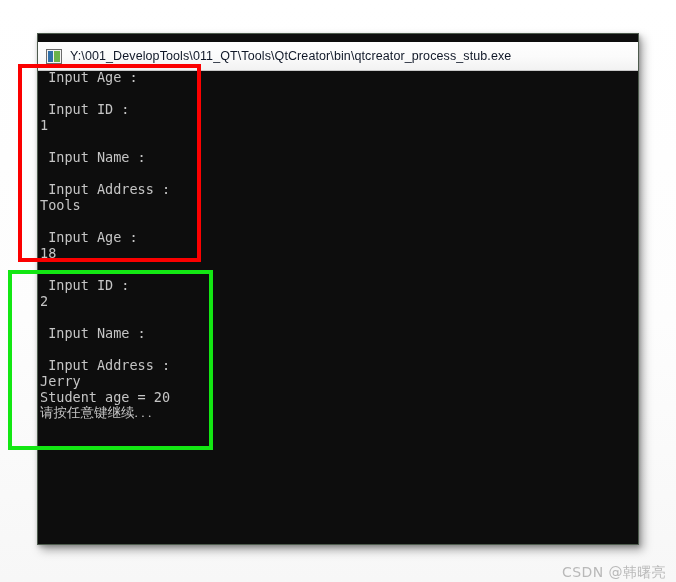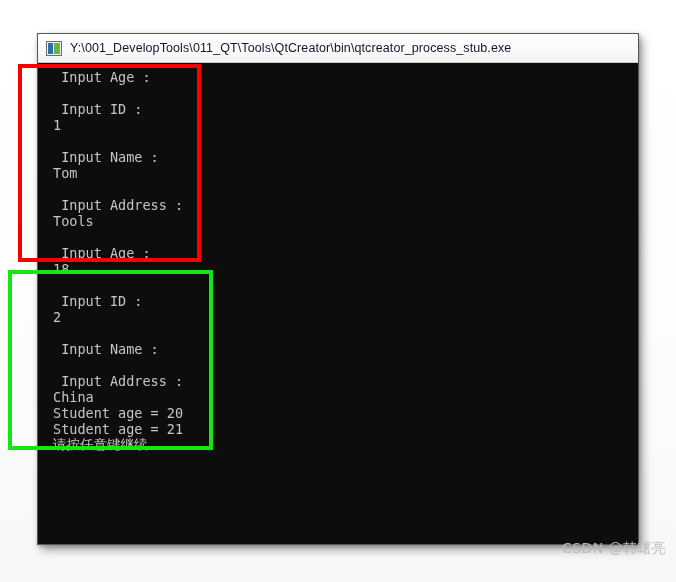--- a/index.html
+++ b/index.html
@@ -31,21 +31,21 @@
     width: 602px;
     height: 512px;
     box-sizing: border-box;
     background: #0d0d0d;
     border: 1px solid #4d5b4d;
     box-shadow: 4px 5px 9px rgba(0,0,0,0.34), 1px 2px 4px rgba(0,0,0,0.22);
   }
 
   #title-bar {
     position: absolute;
-    left: 0; top: 0;
+    left: 0; top: 8px;
     width: 100%;
     height: 29px;
     box-sizing: border-box;
     background: linear-gradient(to bottom, #fefefe 0%, #fbfbfb 52%, #f2f2f2 100%);
     border-bottom: 1px solid #c8c8c8;
     display: flex;
     align-items: center;
     padding-left: 8px;
   }
 
@@ -93,21 +93,21 @@
     box-sizing: border-box;
     overflow: hidden;
   }
 
   .console-line {
     font-family: "DejaVu Sans Mono", "Liberation Mono", monospace;
     font-size: 13.5px;
     line-height: 16px;
     color: #c5c5c5;
     white-space: pre;
-    padding-left: 14px;
+    padding-left: 1px;
     height: 16px;
   }
   .console-line.blank {
     color: transparent;
   }
   .console-line.cjk {
     font-family: Liberation Serif, serif;
     font-size: 13.5px;
   }
 
@@ -130,21 +130,21 @@
     top: 270px;
     width: 205px;
     height: 180px;
     border: 4px solid #13e713;
   }
 
   
   #watermark {
     position: absolute;
     right: 10px;
-    bottom: 24px;
+    bottom: 0;
     font-family: "DejaVu Sans", sans-serif;
     font-size: 14px;
     color: #b9b9b9;
     white-space: nowrap;
     letter-spacing: 0.4px;
   }
 </style>
 </head>
 <body>
 
@@ -157,37 +157,35 @@
     <span id="title-text">Y:\001_DevelopTools\011_QT\Tools\QtCreator\bin\qtcreator_process_stub.exe</span>
   </div>
 
   <div id="console-body">
     <div class="console-line"> Input Age : </div>
     <div class="console-line blank"></div>
     <div class="console-line"> Input ID : </div>
     <div class="console-line">1</div>
     <div class="console-line blank"></div>
     <div class="console-line"> Input Name : </div>
-    <div class="console-line">Tom</div>
     <div class="console-line blank"></div>
     <div class="console-line"> Input Address : </div>
     <div class="console-line">Tools</div>
     <div class="console-line blank"></div>
     <div class="console-line"> Input Age : </div>
     <div class="console-line">18</div>
     <div class="console-line blank"></div>
     <div class="console-line"> Input ID : </div>
     <div class="console-line">2</div>
     <div class="console-line blank"></div>
     <div class="console-line"> Input Name : </div>
     <div class="console-line blank"></div>
     <div class="console-line"> Input Address : </div>
-    <div class="console-line">China</div>
+    <div class="console-line">Jerry</div>
     <div class="console-line">Student age = 20</div>
-    <div class="console-line">Student age = 21</div>
     <div class="console-line cjk">请按任意键继续. . .</div>
   </div>
 
 </div>
 
 <div class="annotation-box" id="annotation-box-red"></div>
 <div class="annotation-box" id="annotation-box-green"></div>
 
 <div id="watermark">CSDN @韩曙亮</div>
 

